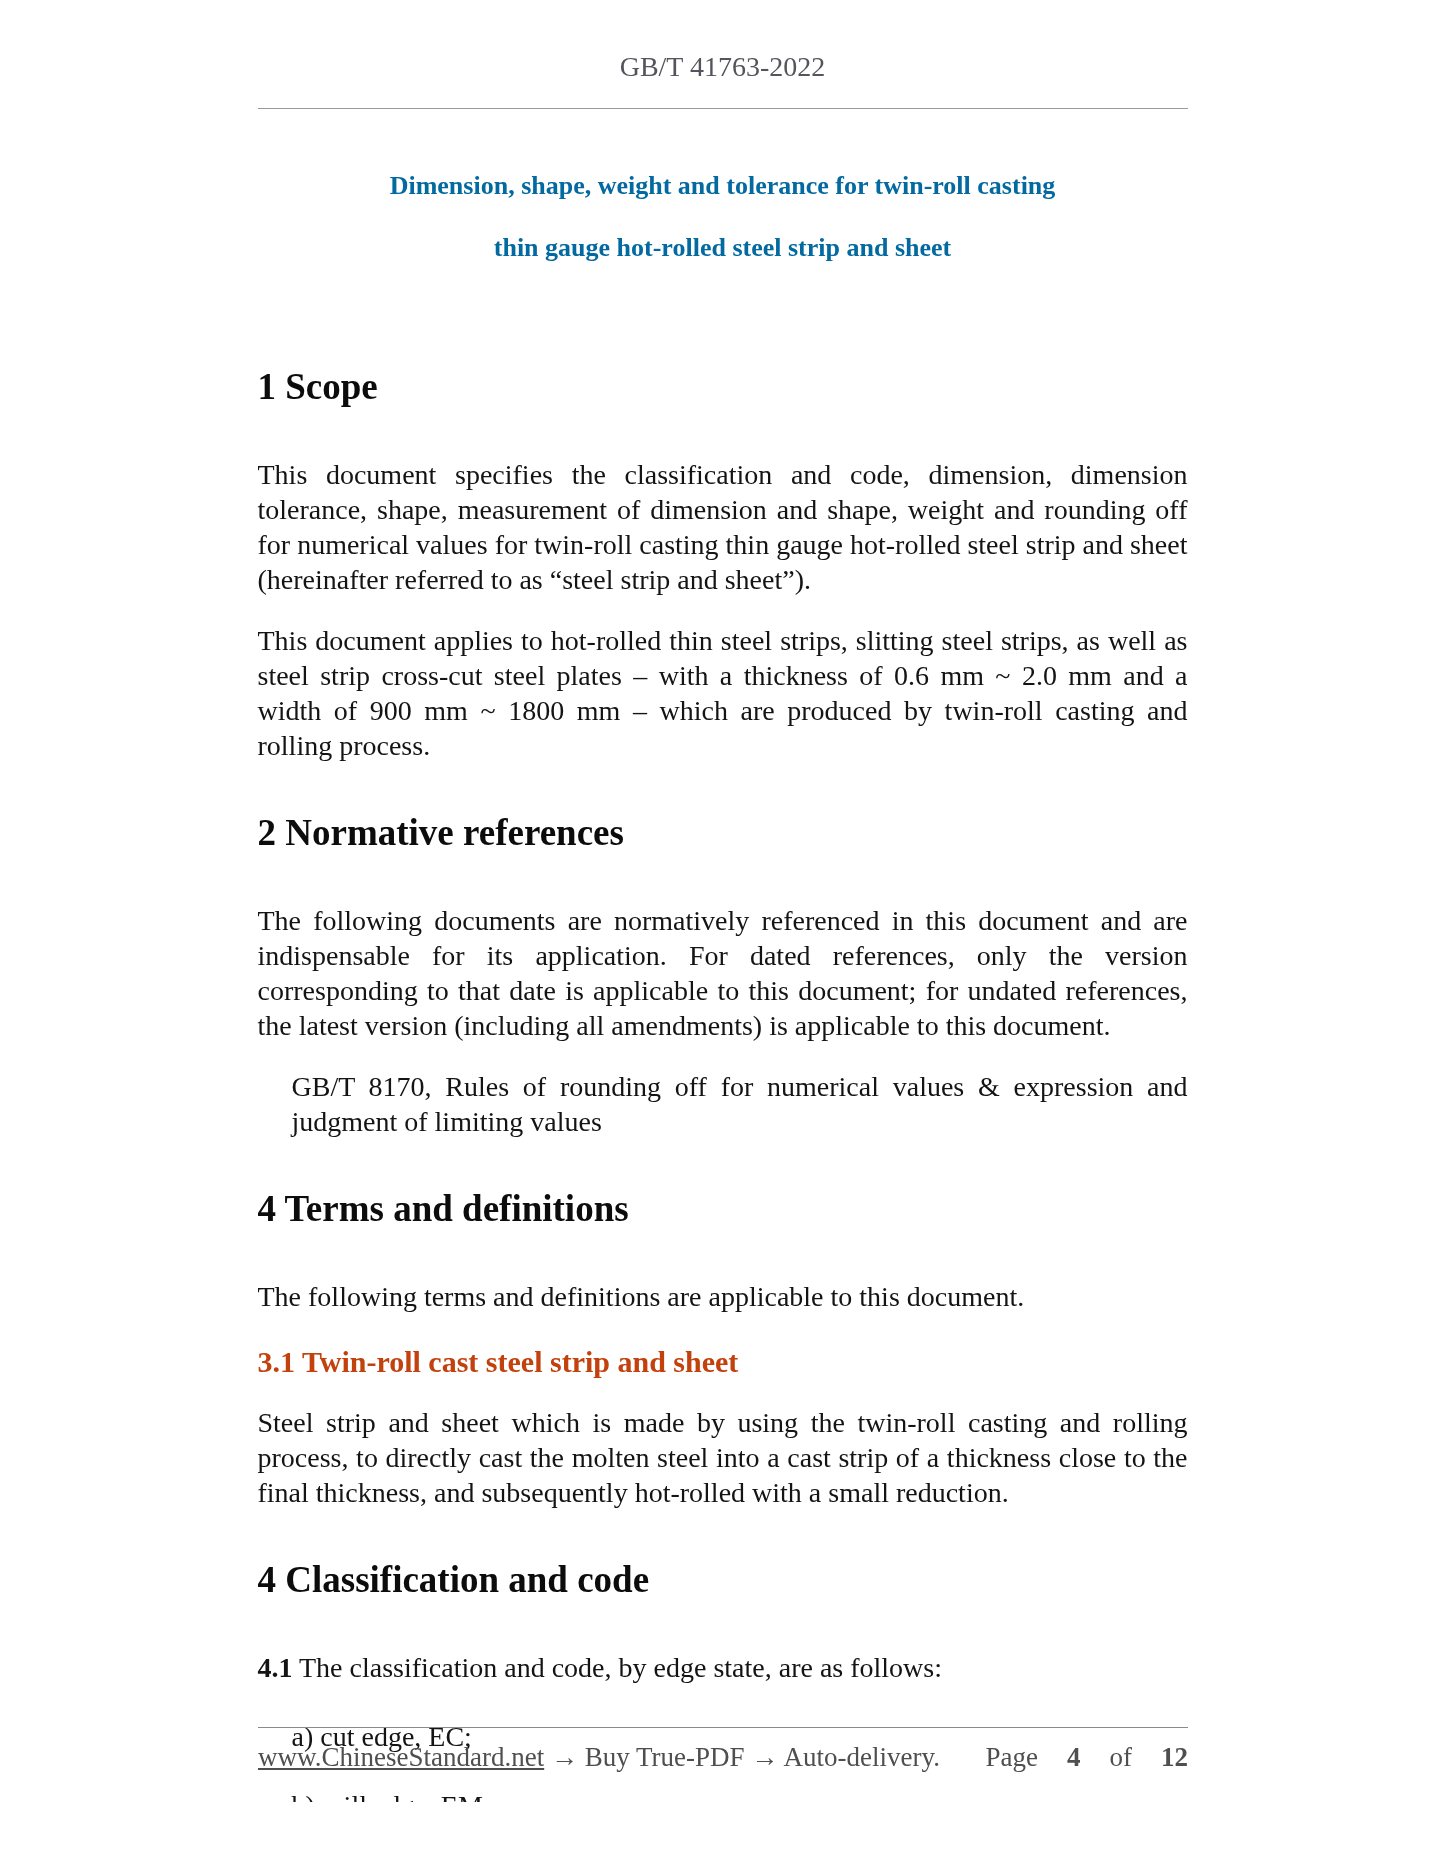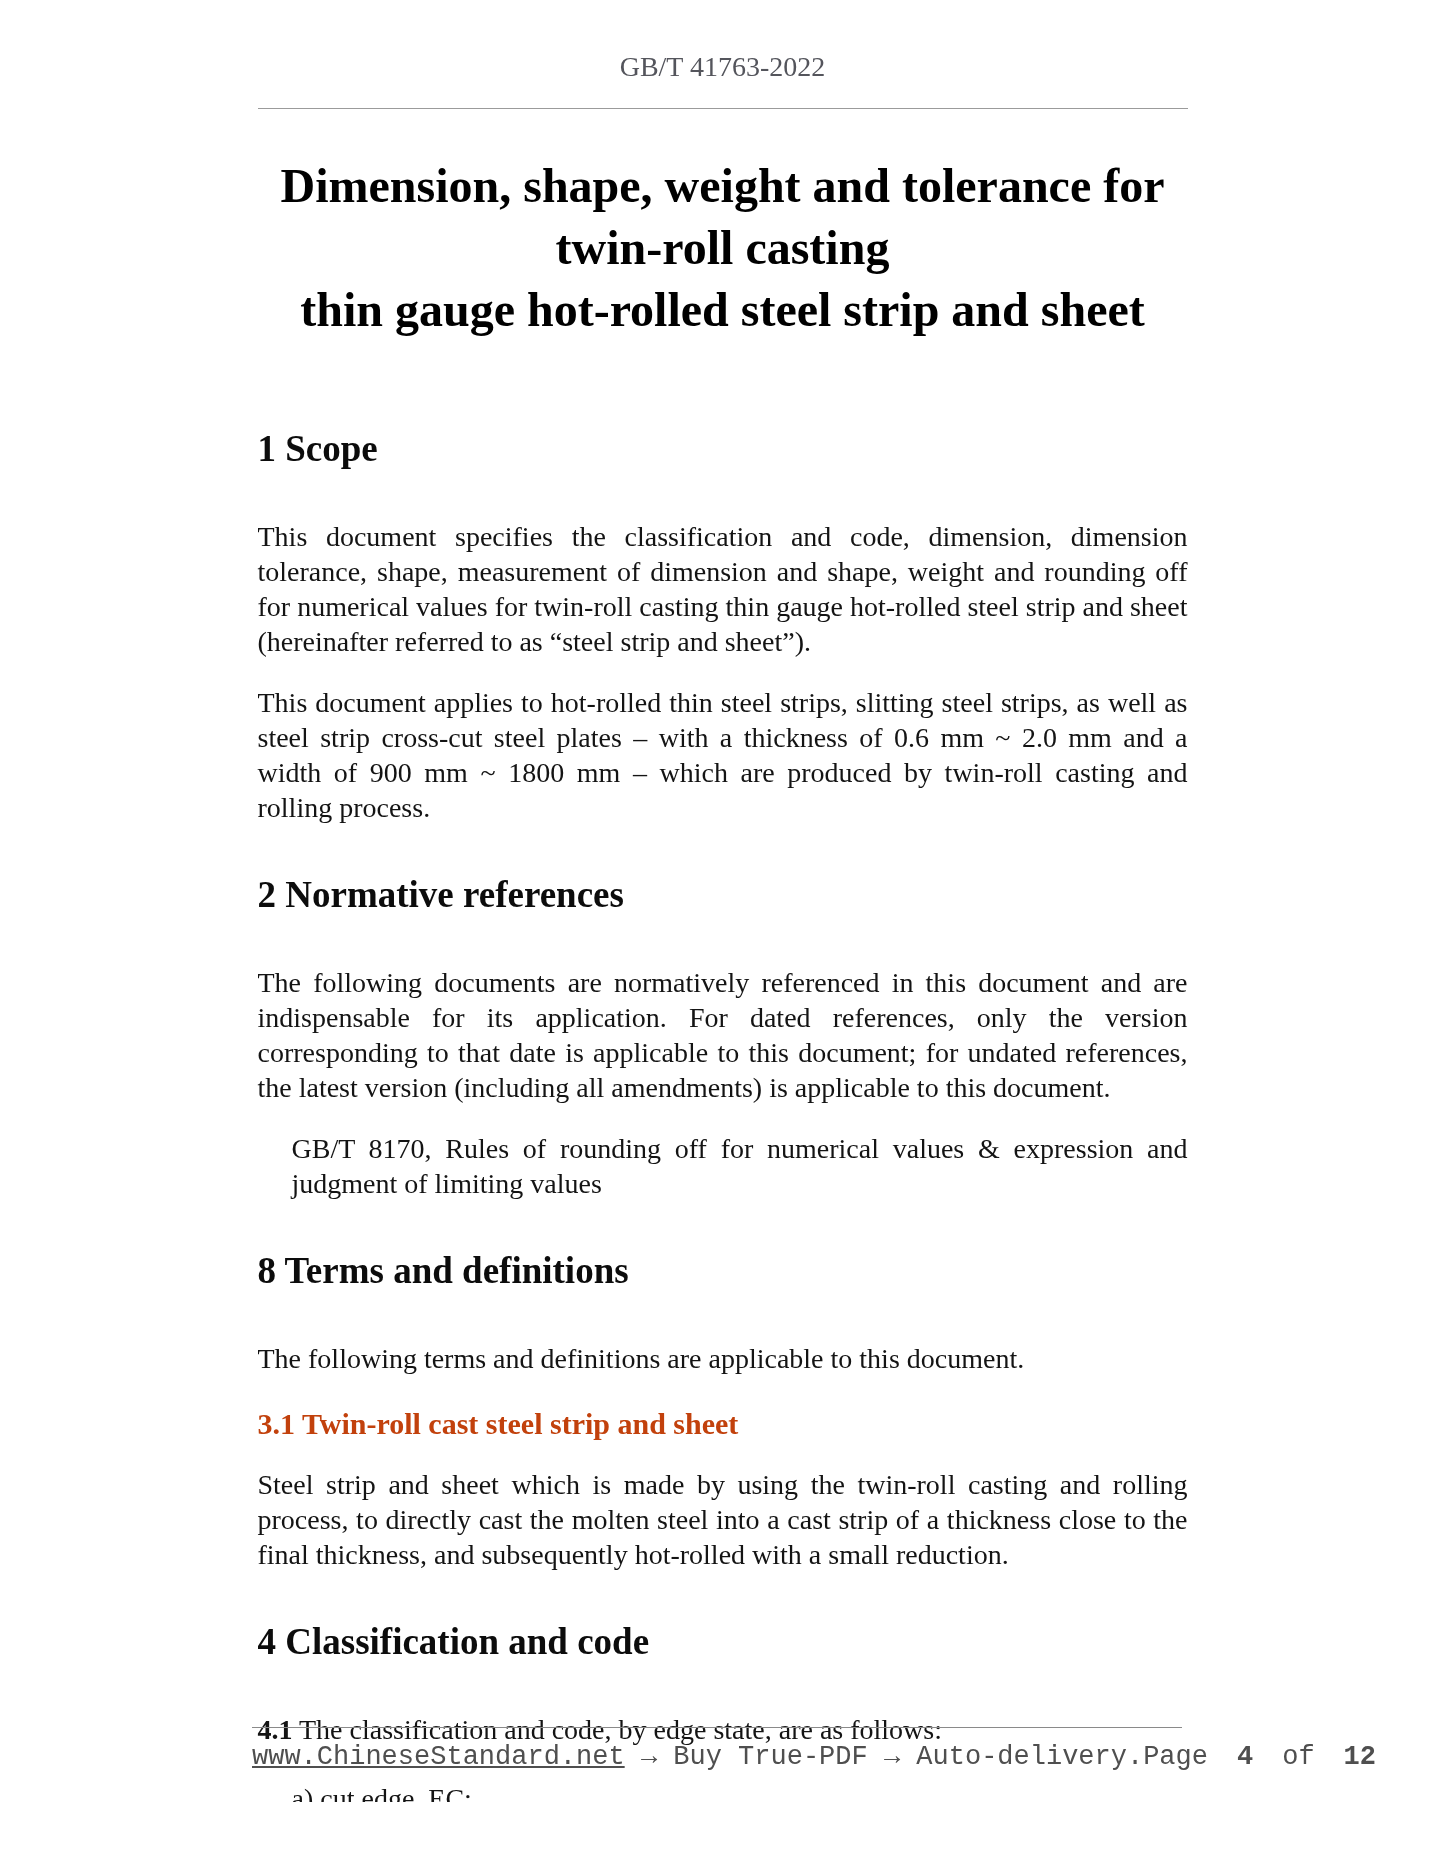--- a/index.html
+++ b/index.html
@@ -26,24 +26,24 @@
     border-bottom: 1px solid #9b9b9b;
   }
   .std-num {
     text-align: center;
     font-size: 28px;
     line-height: 30px;
     color: #54555c;
   }
   h1 {
     margin: 46px 0 0 0;
-    font-size: 48px;
+    font-size: 26px;
     font-weight: 700;
     text-align: center;
-    color: #000000;
+    color: #0369a1;
   }
   h1 .t-line {
     line-height: 62px;
   }
   h2 {
     margin: 46px 0 0 0;
     font-size: 37px;
     font-weight: 700;
     line-height: 48px;
     color: #0c0c0c;
@@ -73,29 +73,29 @@
   p.list-item {
     margin-top: 34px;
     margin-left: 34px;
     text-align: left;
   }
   .b {
     font-weight: 700;
   }
   .footer {
     position: absolute;
-    left: 252px;
+    left: 258px;
     width: 930px;
     top: 1727px;
     border-top: 1.5px solid #8a8a8a;
     padding-top: 13px;
     display: flex;
     justify-content: space-between;
     align-items: baseline;
-    font-family: Liberation Mono, monospace;
+    font-family: Liberation Serif, serif;
     font-size: 27px;
     line-height: 32px;
     color: #4f4f4f;
   }
   .f-left { white-space: nowrap; }
   .f-link {
     color: #4f4f4f;
     text-decoration: underline;
     cursor: pointer;
   }
@@ -121,21 +121,21 @@
     </h1>
 
     <h2 class="first">1 Scope</h2>
     <p class="after-h">This document specifies the classification and code, dimension, dimension tolerance, shape, measurement of dimension and shape, weight and rounding off for numerical values for twin-roll casting thin gauge hot-rolled steel strip and sheet (hereinafter referred to as “steel strip and sheet”).</p>
     <p>This document applies to hot-rolled thin steel strips, slitting steel strips, as well as steel strip cross-cut steel plates – with a thickness of 0.6 mm ~ 2.0 mm and a width of 900 mm ~ 1800 mm – which are produced by twin-roll casting and rolling process.</p>
 
     <h2>2 Normative references</h2>
     <p class="after-h">The following documents are normatively referenced in this document and are indispensable for its application. For dated references, only the version corresponding to that date is applicable to this document; for undated references, the latest version (including all amendments) is applicable to this document.</p>
     <p class="indent">GB/T 8170, Rules of rounding off for numerical values &amp; expression and judgment of limiting values</p>
 
-    <h2>8 Terms and definitions</h2>
+    <h2>4 Terms and definitions</h2>
     <p class="after-h">The following terms and definitions are applicable to this document.</p>
     <h3>3.1 Twin-roll cast steel strip and sheet</h3>
     <p>Steel strip and sheet which is made by using the twin-roll casting and rolling process, to directly cast the molten steel into a cast strip of a thickness close to the final thickness, and subsequently hot-rolled with a small reduction.</p>
 
     <h2>4 Classification and code</h2>
     <p class="after-h"><span class="b">4.1</span> <span>The classification and code, by edge state, are as follows:</span></p>
     <p class="list-item">a) cut edge, EC;</p>
     <p class="list-item">b) mill edge, EM.</p>
 
   </div>

